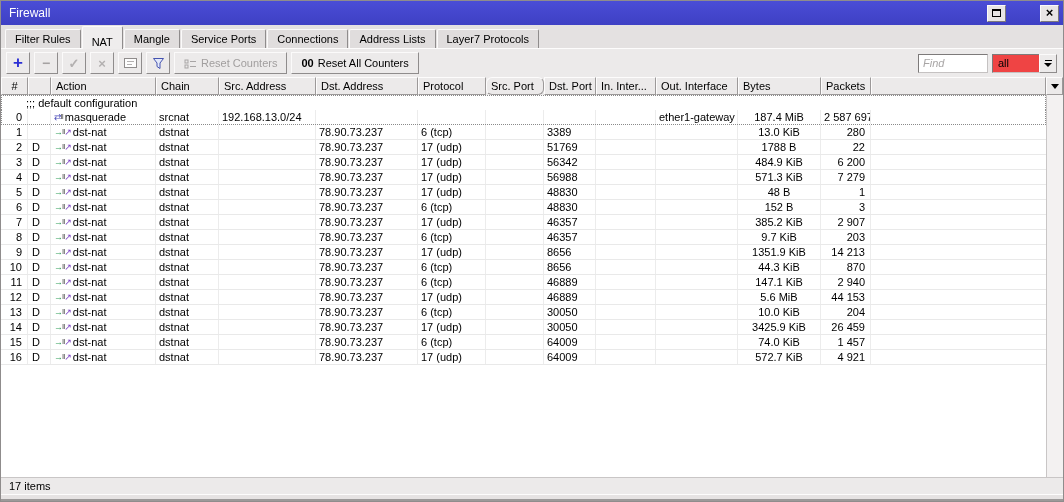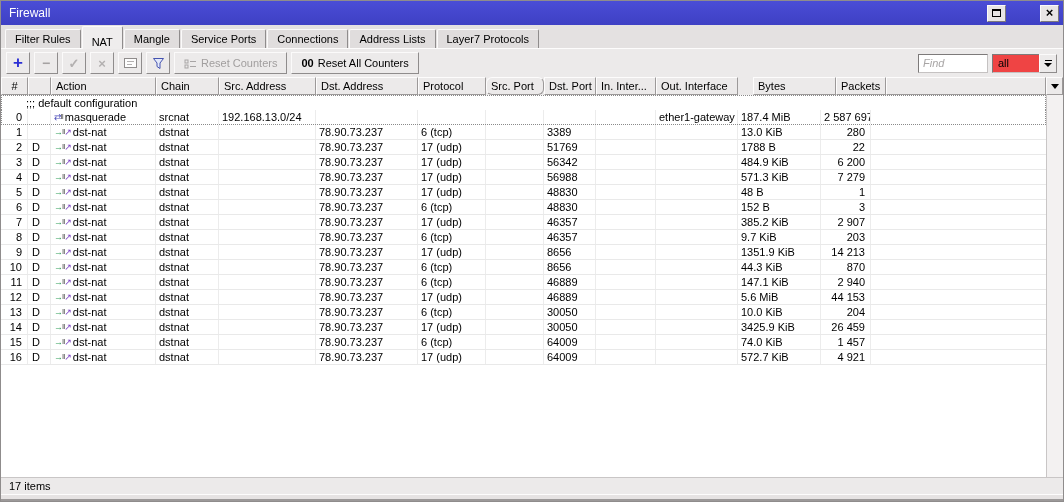--- a/index.html
+++ b/index.html
@@ -48,21 +48,21 @@
   .cols .hc:nth-child(2){ flex:0 0 23px; }
   .cols .hc:nth-child(3){ flex:0 0 105px; }
   .cols .hc:nth-child(4){ flex:0 0 63px; }
   .cols .hc:nth-child(5){ flex:0 0 97px; }
   .cols .hc:nth-child(6){ flex:0 0 102px; }
   .cols .hc:nth-child(7){ flex:0 0 68px; }
   .cols .hc:nth-child(8){ flex:0 0 58px;border-radius:6px; }
   .cols .hc:nth-child(9){ flex:0 0 52px; }
   .cols .hc:nth-child(10){ flex:0 0 60px; }
   .cols .hc:nth-child(11){ flex:0 0 82px; }
-  .cols .hc:nth-child(12){ flex:0 0 83px;margin-left:15px; }
+  .cols .hc:nth-child(12){ flex:0 0 83px; }
   .cols .hc:nth-child(13){ flex:0 0 50px; }
 
   .tbody-outer { flex:1; display:flex; }
   .tbody { flex:1; background:#fff; overflow:hidden; }
   .vscroll { flex:0 0 17px; background:#f3f1f1; border-left:1px solid #c9c6c6; }
 
   .comment-row { height:15px; line-height:14px; padding-left:24px; border-top:1px dotted #8a8a8a; border-left:1px dotted #8a8a8a; border-right:1px dotted #8a8a8a; white-space:nowrap; cursor:default; }
   .row { height:15px; display:flex; border-bottom:1px solid #e9e9e9; cursor:default; }
   .row.sel { border-bottom:1px dotted #8a8a8a; border-left:1px dotted #8a8a8a; border-right:1px dotted #8a8a8a; }
   .c { height:100%; border-right:1px solid #ececec; line-height:14px; padding:0 3px; overflow:hidden; white-space:nowrap; }
@@ -70,21 +70,21 @@
   .row .c:nth-child(2){ flex:0 0 23px; padding-left:4px; }
   .row .c:nth-child(3){ flex:0 0 105px; display:flex; align-items:center; gap:2px; }
   .row .c:nth-child(4){ flex:0 0 63px; }
   .row .c:nth-child(5){ flex:0 0 97px; }
   .row .c:nth-child(6){ flex:0 0 102px; }
   .row .c:nth-child(7){ flex:0 0 68px; }
   .row .c:nth-child(8){ flex:0 0 58px; }
   .row .c:nth-child(9){ flex:0 0 52px; }
   .row .c:nth-child(10){ flex:0 0 60px; }
   .row .c:nth-child(11){ flex:0 0 82px; }
-  .row .c:nth-child(12){ flex:0 0 83px; text-align:left; }
+  .row .c:nth-child(12){ flex:0 0 83px; text-align:center; }
   .row .c:nth-child(13){ flex:0 0 50px; text-align:right; padding-right:5px; }
   .row .c.fill { flex:1; border-right:none; }
   .row.sel .c:nth-child(1){ flex-basis:26px; }
 
   .act-icon { display:inline-flex; align-items:center; font-size:9px; line-height:1; letter-spacing:-1px; }
   .act-icon .ar { color:#4a4ab8; }
   .act-icon .bars { color:#3a3a3a; font-size:8px; }
   .act-icon .g { color:#2f9e57; }
   .act-icon .p { color:#7a3fc4; }
 

